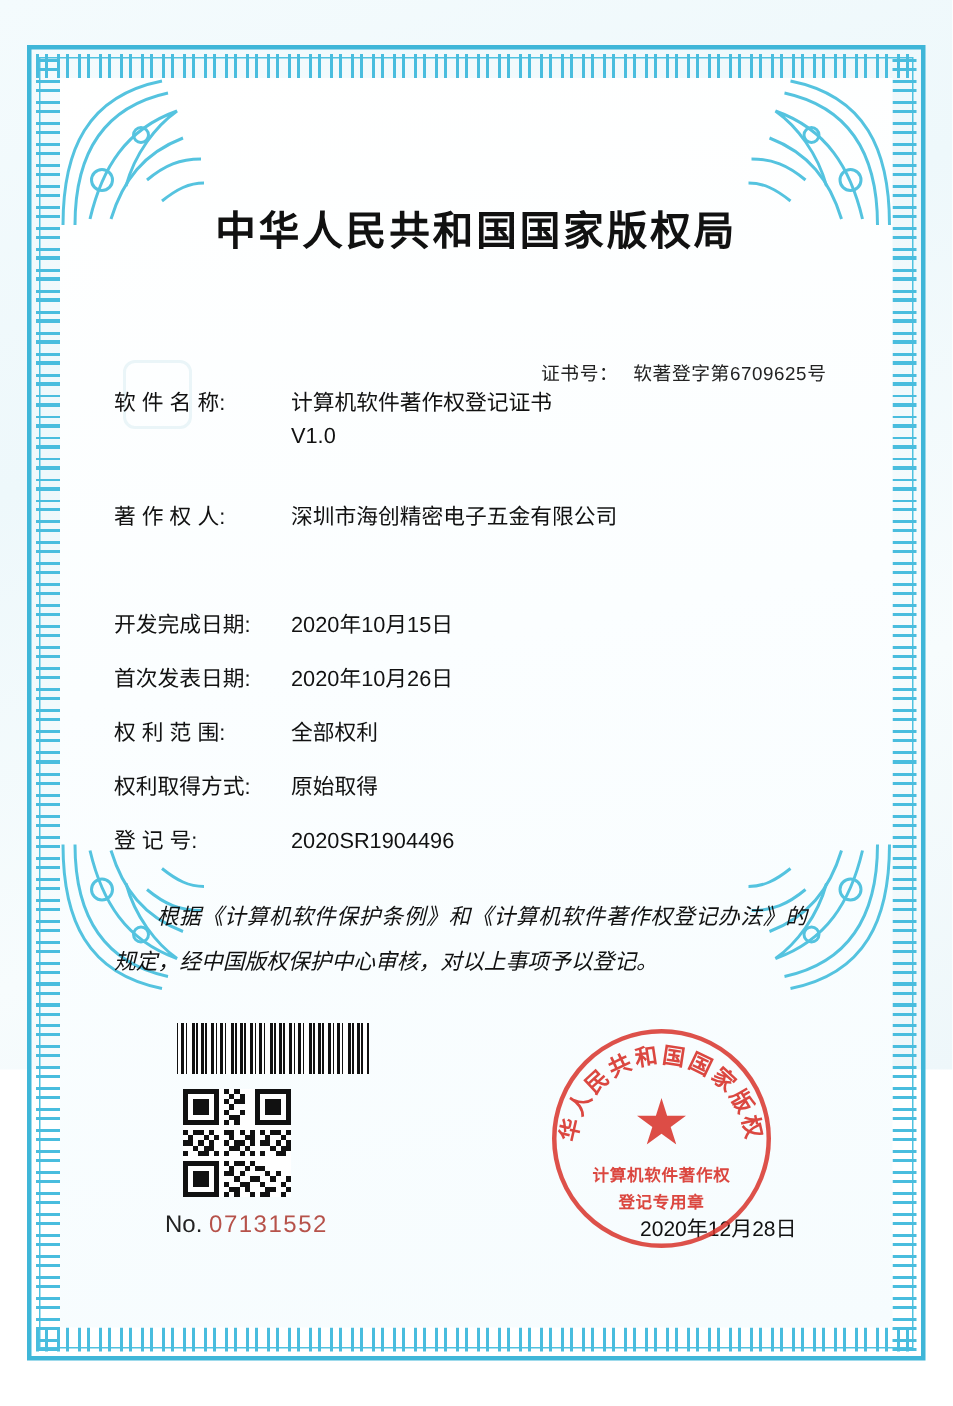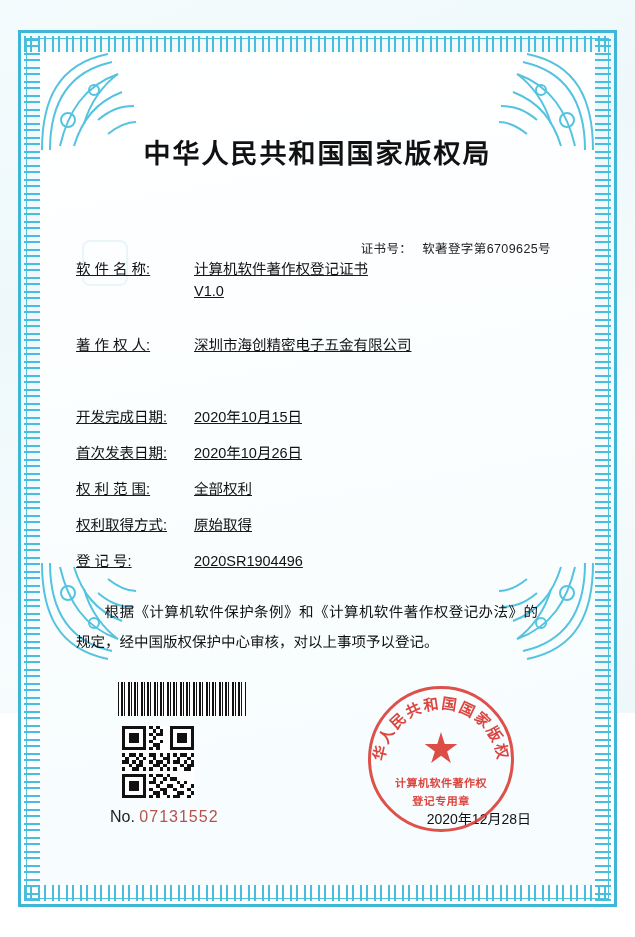--- a/index.html
+++ b/index.html
@@ -137,21 +137,20 @@
     border: 2px solid #eaf5f8;
     border-radius: 8px;
   }
 
   
   .fields {
     position: absolute;
     left: 76px;
     top: 258px;
     width: 470px;
-    text-decoration: underline;
   }
   .field-row {
     display: flex;
     align-items: flex-start;
     margin-bottom: 14px;
   }
   .field-label {
     width: 118px;
     flex: 0 0 118px;
     font-size: 14.5px;
@@ -171,20 +170,21 @@
   
   .paragraph {
     position: absolute;
     left: 76px;
     top: 597px;
     width: 462px;
     font-size: 14.5px;
     line-height: 30px;
     color: #111;
     text-align: justify;
+    font-style: italic;
   }
   .paragraph .indent { display: inline-block; width: 28px; }
 
   
   .barcode {
     position: absolute;
     left: 118px;
     top: 682px;
     width: 128px;
     height: 34px;

